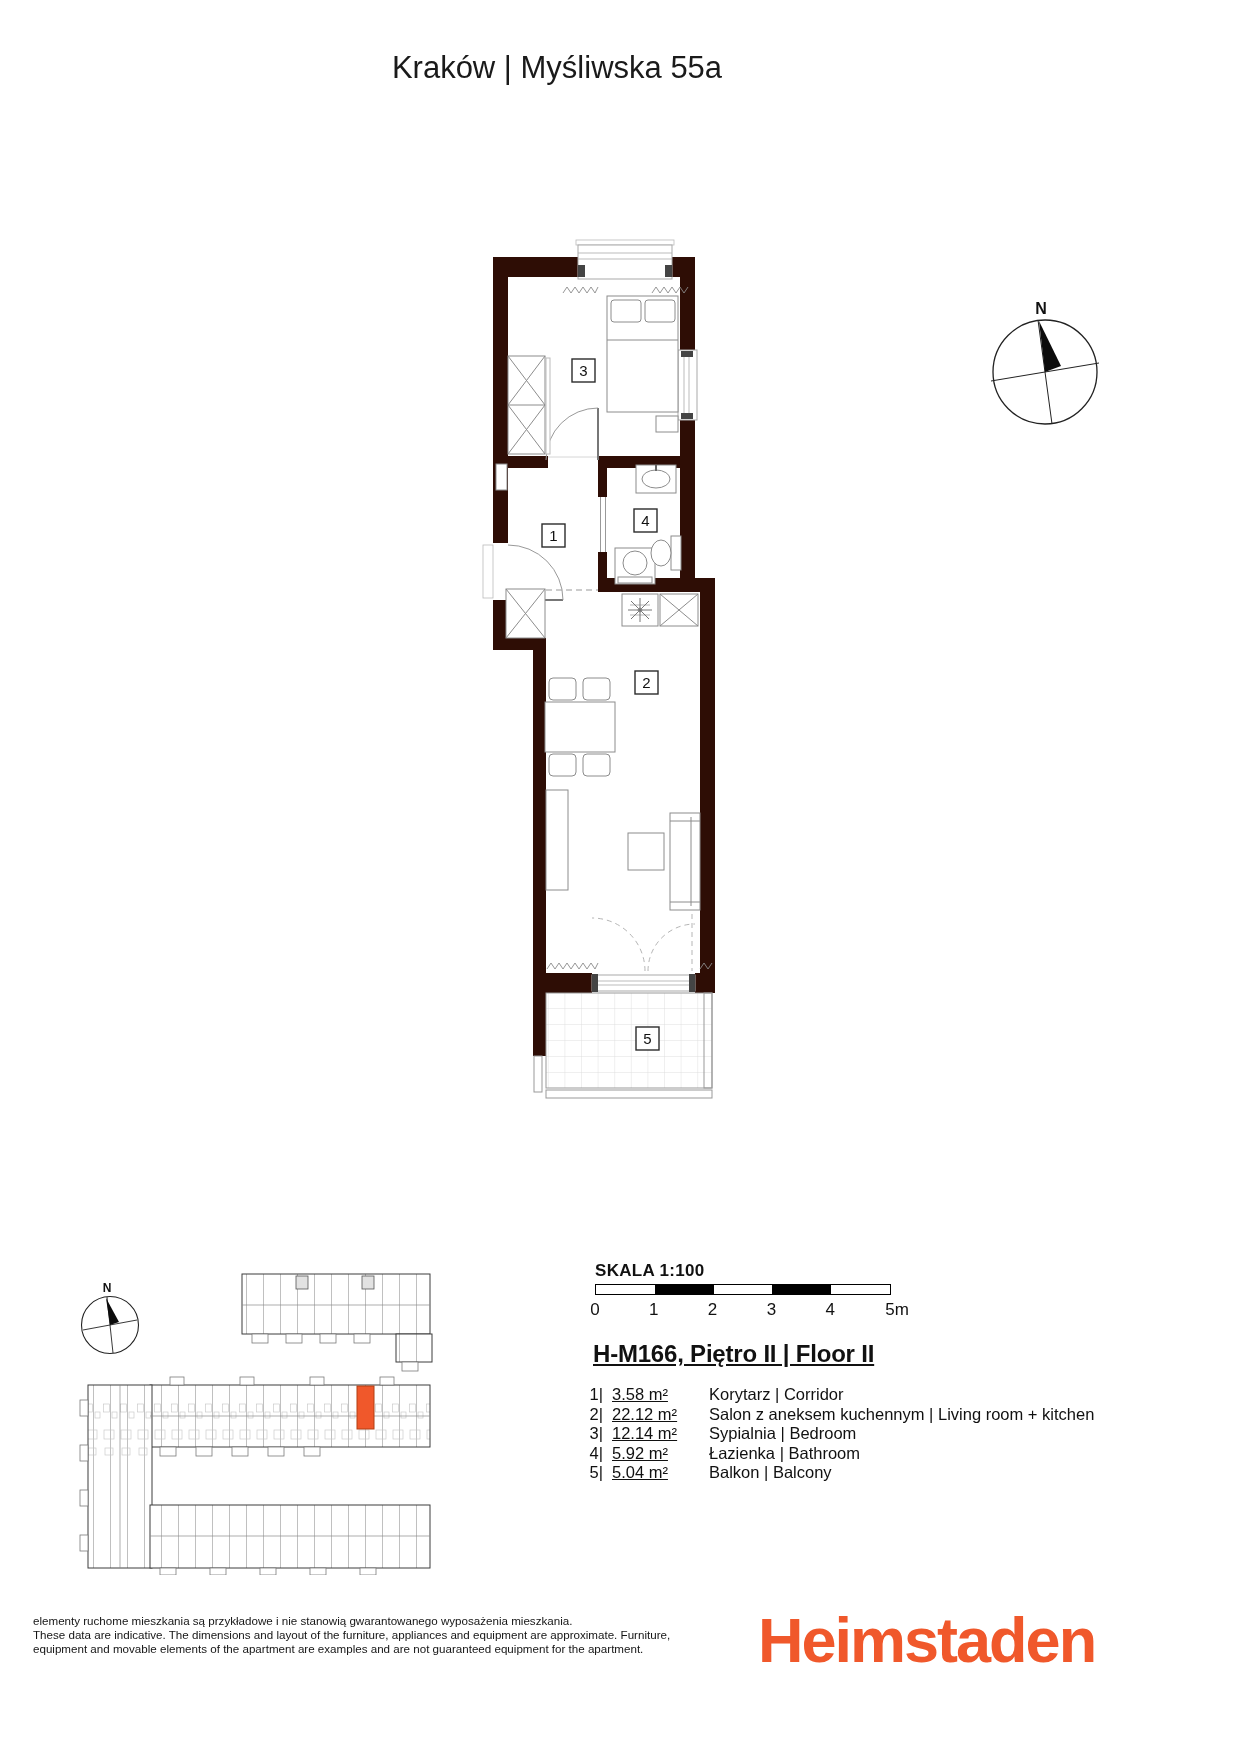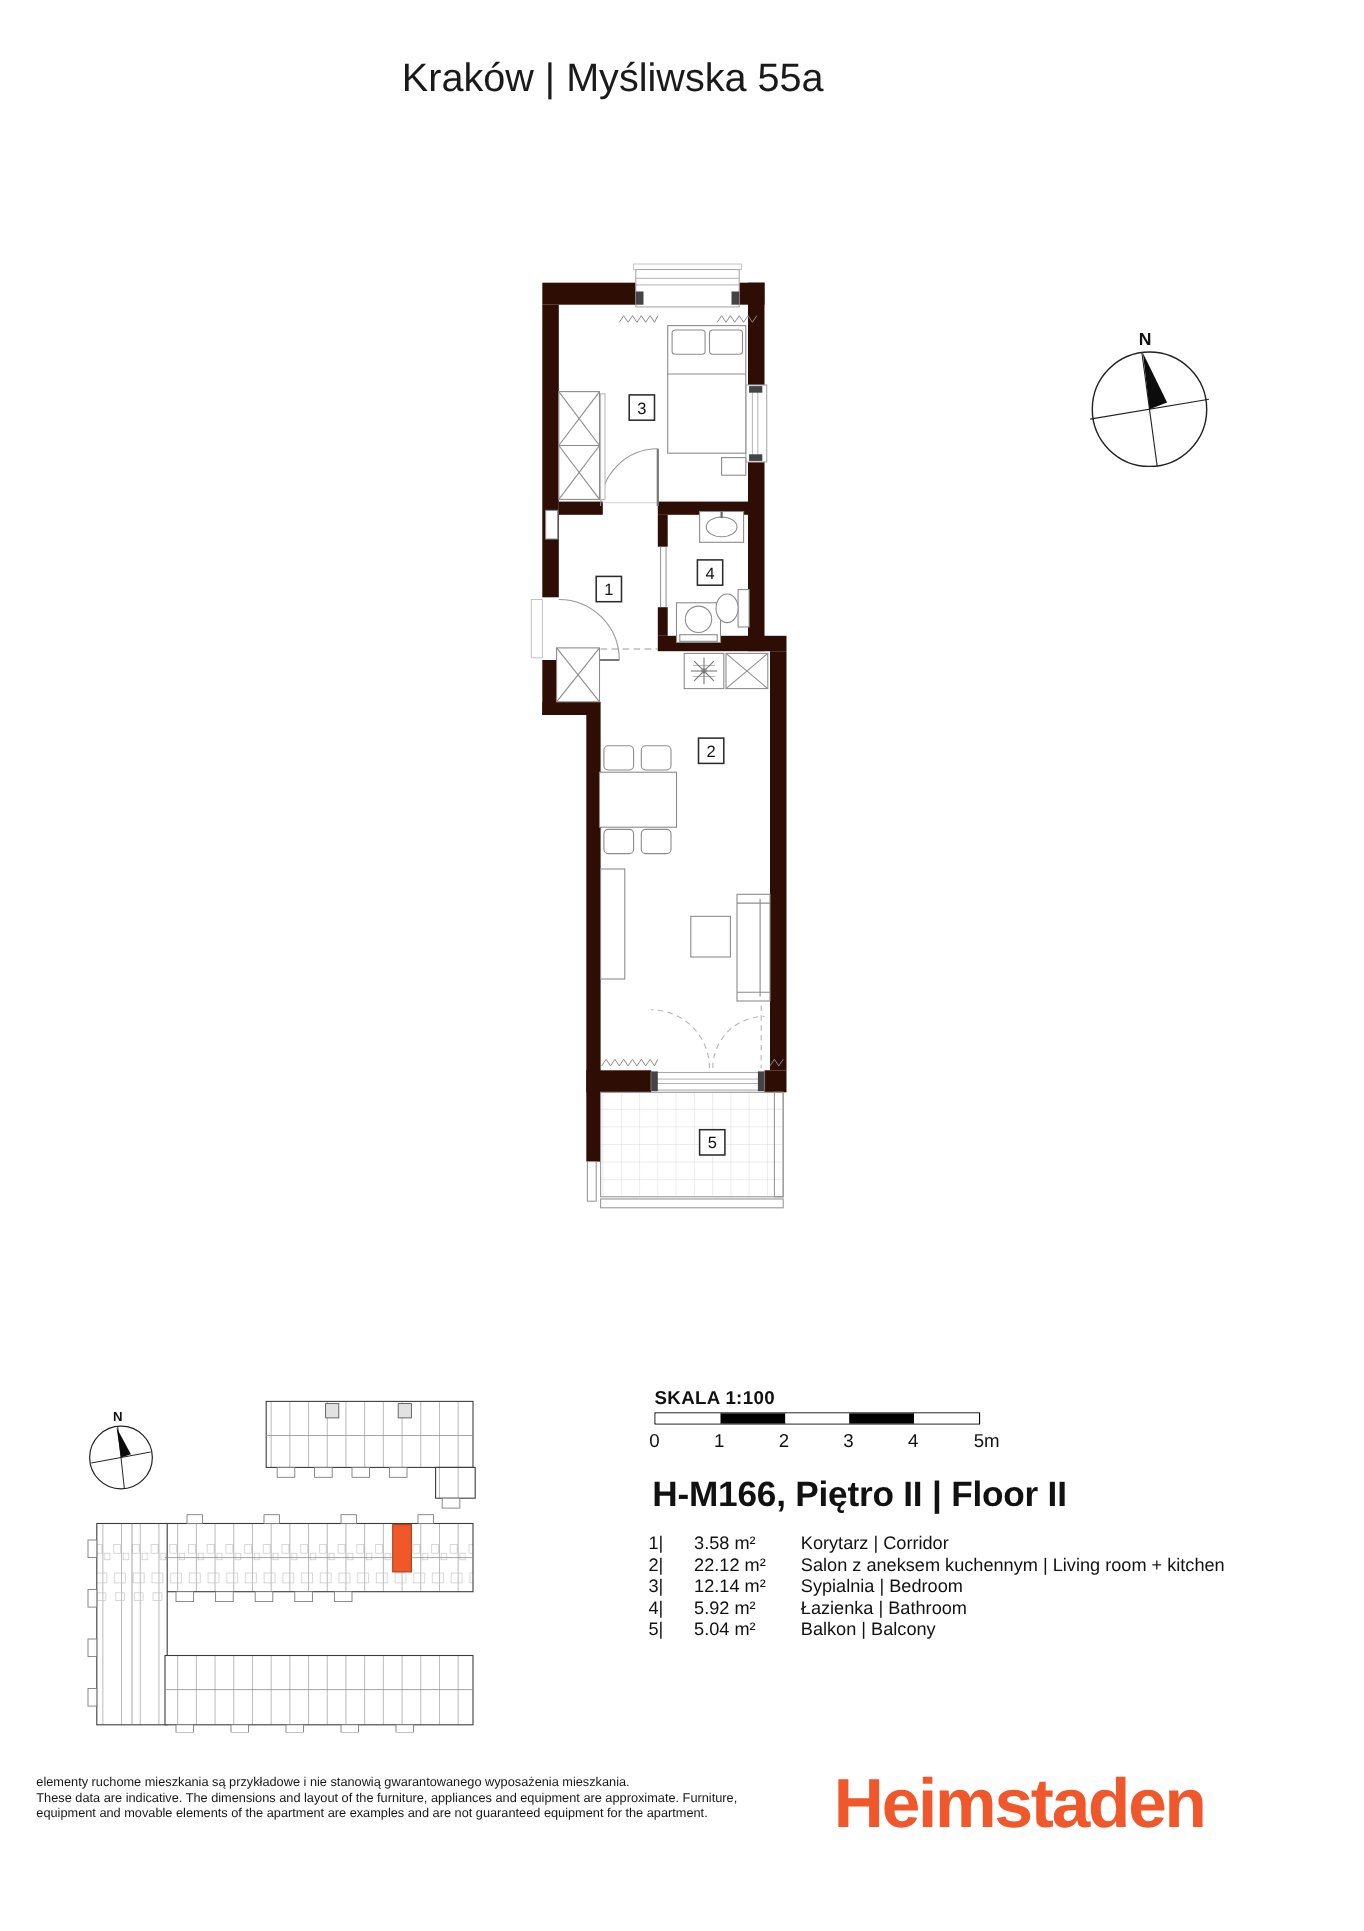--- a/index.html
+++ b/index.html
@@ -1,31 +1,31 @@
 <!DOCTYPE html>
 <html><head>
 <meta charset="utf-8">
 <style>
   html,body{margin:0;padding:0;background:#fff;}
   .page{position:relative;width:1240px;height:1755px;background:#fff;overflow:hidden;
         font-family:"Liberation Sans",sans-serif;color:#111;}
   .abs{position:absolute;}
-  .hdr-loc{left:0;top:50px;width:1114px;text-align:center;font-size:36px;color:#1a1a1a;}
+  .hdr-loc{left:0;top:50px;width:1114px;text-align:center;font-size:31px;color:#1a1a1a;}
   .hdr-title{left:0;top:100px;width:1114px;text-align:center;font-size:88px;letter-spacing:-2px;color:#000;line-height:1;}
   .skala{left:595px;top:1261px;font-size:17px;font-weight:bold;letter-spacing:.3px;}
   .scalebar{left:595px;top:1284px;width:294px;height:9px;border:1px solid #000;display:flex;}
   .scalebar .seg{flex:1;height:100%;}
   .seg.b{background:#000;} .seg.w{background:#fff;}
   .tick{top:1300px;font-size:17px;transform:translateX(-50%);white-space:nowrap;}
   .legend{left:560px;top:1340px;width:620px;}
-  .legend-title{margin-left:33px;font-size:32px;font-weight:bold;letter-spacing:-.2px;}
+  .legend-title{margin-left:33px;font-size:24px;font-weight:bold;letter-spacing:-.2px;text-decoration:underline;}
   .rooms{margin-top:17px;}
   .room-row{display:flex;font-size:16.5px;line-height:19.5px;}
   .rn{width:43px;text-align:right;}
-  .ra{margin-left:28px;width:97px;}
+  .ra{margin-left:9px;width:97px;text-decoration:underline;}
   .rm{flex:1;}
   .disclaimer{left:33px;top:1614px;width:680px;font-size:11.6px;line-height:13.8px;color:#151515;}
   .brand{left:758px;top:1604px;font-size:63px;font-weight:bold;letter-spacing:-2px;color:#F0582B;}
   svg text{font-family:"Liberation Sans",sans-serif;}
 </style>
 </head>
 <body>
 
 <div class="page">
 

